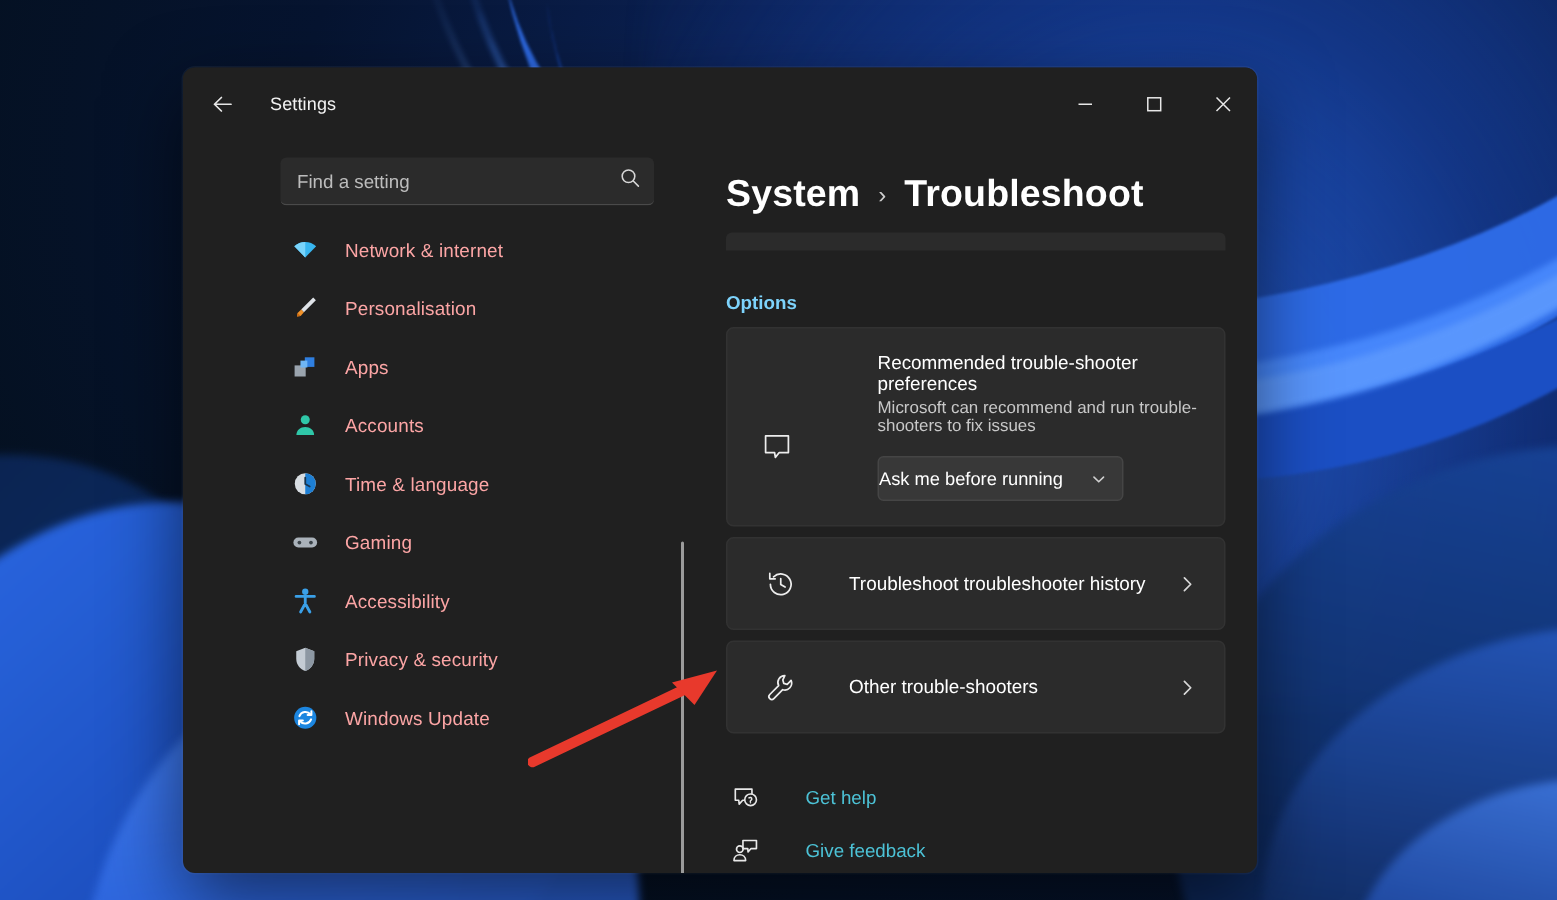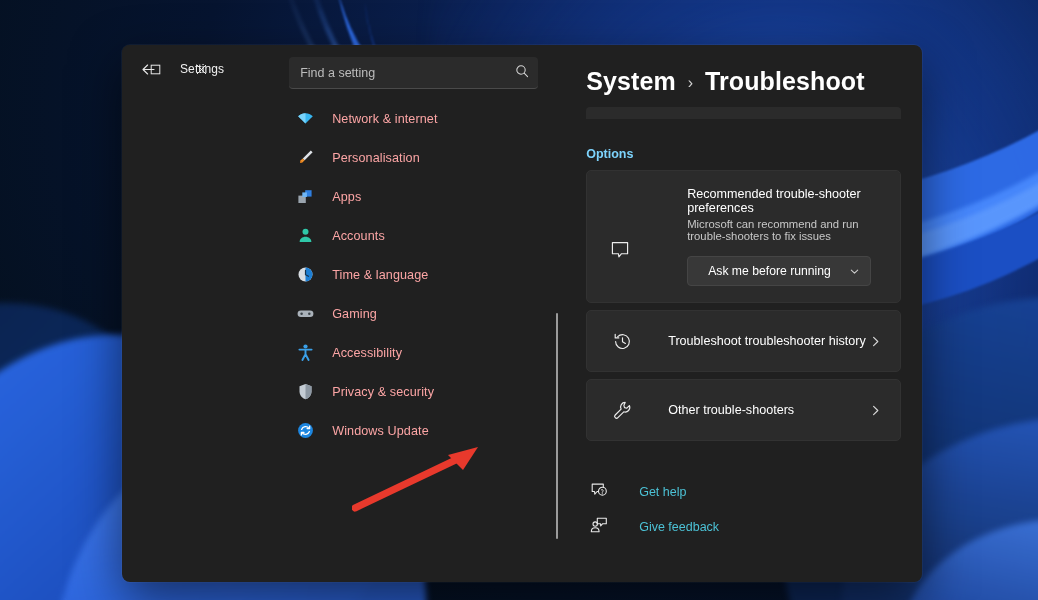--- a/index.html
+++ b/index.html
@@ -117,26 +117,27 @@
     left: 900px; top: 520px; width: 300px; height: 230px;
     background: linear-gradient(200deg, #4e8dfb 0%, #1b44a0 60%, #0a1e46 100%);
     transform: rotate(-8deg);
     opacity: .8;
   }
 
   
   #settings-window {
     position: absolute;
     left: 122px; top: 45px;
-    width: 800px; height: 537px;
+    width: 716px; height: 537px;
     background: #202020;
     border-radius: 8px;
     overflow: hidden;
     box-shadow: 0 18px 50px rgba(0,0,0,.55), 0 0 0 1px rgba(255,255,255,.05);
     display: flex;
+    flex-direction: column;
   }
 
   
   .titlebar {
     height: 48px;
     flex: 0 0 48px;
     display: flex;
     align-items: center;
     background: #202020;
     position: relative;
@@ -336,21 +337,21 @@
   }
   .dropdown {
     display: inline-flex;
     align-items: center;
     justify-content: space-between;
     height: 30px;
     min-width: 151px;
     background: #383838;
     border: 1px solid #454545;
     border-radius: 4px;
-    padding: 0 10px 0 20px;
+    padding: 0 10px 0 0;
     cursor: pointer;
   }
   .dropdown-val {
     font-size: 12.2px;
     color: #ffffff;
   }
   .dropdown-chev {
     color: #cfcfcf;
     margin-left: 18px;
     display: flex;
@@ -382,21 +383,21 @@
     display: flex;
     align-items: center;
   }
 
   
   .links {
     margin-top: 28px;
   }
   .link-row {
     display: flex;
-    align-items: flex-end;
+    align-items: center;
     height: 30px;
     margin-bottom: 5px;
     cursor: pointer;
     width: max-content;
   }
   .link-ico {
     width: 22px;
     flex: 0 0 22px;
     display: flex; align-items: center; justify-content: center;
     color: #e8e8e8;

